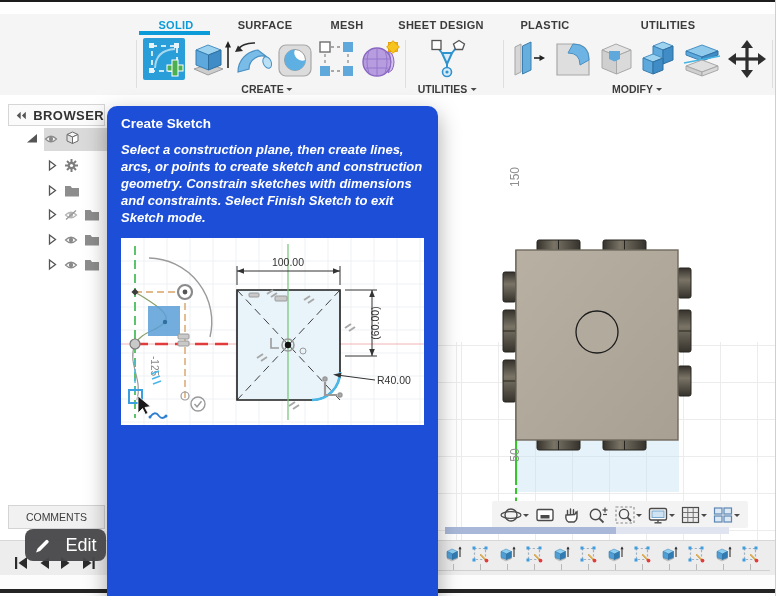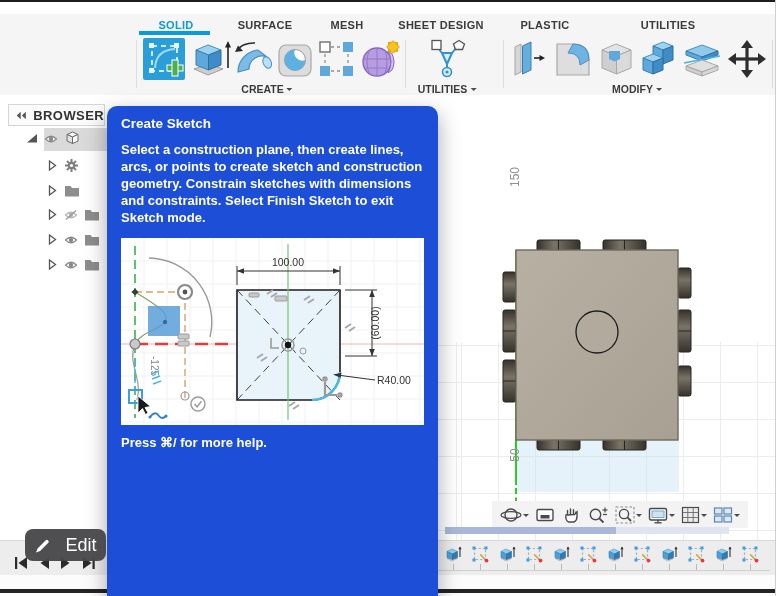--- a/index.html
+++ b/index.html
@@ -45,21 +45,21 @@
   .navbar{position:absolute;left:492px;top:406px;height:27px;background:rgba(243,243,243,.97);border-radius:2px;
           display:flex;align-items:center;gap:6px;padding:0 8px;}
   .nav-item{display:flex;align-items:center;gap:1px;}
   .scroll-thumb{position:absolute;left:445px;top:432px;width:171px;height:7px;background:#a9b8d8;}
   .scroll-track{position:absolute;left:616px;top:432px;width:113px;height:7px;background:#dfe4f0;}
   
   .tooltip{left:107px;top:100px;width:331px;height:584px;background:#1d4ed8;border-radius:10px;
            padding:10px 14px;box-sizing:border-box;color:#fff;z-index:50;box-shadow:0 8px 22px rgba(0,0,0,.35);margin-top:6px;}
   .tooltip h1{margin:0 0 10px;font-size:13.5px;font-weight:700;}
   .tooltip p{margin:0 0 10px;font-size:13px;font-weight:700;line-height:17px;}
-  .tooltip p.p2{margin-bottom:12px;}
+  .tooltip p.p2{margin-bottom:12px;font-style:italic;}
   .tip-img{width:303px;height:187px;background:#fff;margin-bottom:10px;}
   .tip-footer{font-size:13px;font-weight:700;}
   
   .timeline{left:0;top:540px;width:776px;height:34px;background:#ededed;border-top:1px solid #d8d8d8;z-index:10;}
   .tl-item{position:absolute;top:5px;width:17px;height:17px;}
   .tl-tick{position:absolute;top:23px;width:1px;height:6px;background:#b9b9b9;}
   .tl-base{position:absolute;left:148px;top:29px;width:622px;height:1px;background:#cfcfcf;}
   .play-ctl{position:absolute;top:15px;}
   .white-strip{left:0;top:574px;width:776px;height:15px;background:#fcfcfc;border-top:1px solid #e3e3e3;}
   
@@ -366,20 +366,21 @@
           <span style="margin-right:6px"><svg width="14" height="12" viewBox="0 0 14 12">
               <path d="M1.5 6 Q7 .5 12.5 6 Q7 11.5 1.5 6 Z" fill="#fff" stroke="#8a8a8a" stroke-width="1.2"></path>
               <circle cx="7" cy="6" r="2.2" fill="#8a8a8a"></circle>
             </svg></span>
           <span><svg width="16" height="13" viewBox="0 0 16 13">
               <path d="M1 2 h5.5 l1.5 2 H15 v8.5 H1 Z" fill="#8d8d8d"></path>
             </svg></span>
         </div>
       </div>
 
+    <div class="comments-tab">COMMENTS</div>
 
     <div class="navbar">
       <span class="nav-item">
         <svg width="22" height="18" viewBox="0 0 22 18">
             <circle cx="11" cy="9" r="6" fill="none" stroke="#4a4a4a" stroke-width="1.4"></circle>
             <ellipse cx="11" cy="9" rx="10" ry="3.4" fill="none" stroke="#4a4a4a" stroke-width="1.2"></ellipse>
           </svg>
         <span class="caret"></span>
       </span>
       <span class="nav-item">
@@ -716,15 +717,14 @@
           </g>
         <g stroke="#9a9a9a" stroke-width="1.6" fill="none">
             <path d="M150 100 V110 H158"></path>
           </g>
         <path d="M17 158 L17 175 L21.5 170.5 L24.5 176.5 L27 175 L24 169.5 L29.5 168.5 Z" fill="#1a1a1a" stroke="#fff" stroke-width="0.8"></path>
         <path d="M29 179 q5 -7 9 -1 q3 4 7 0" stroke="#2f7fd0" stroke-width="1.8" fill="none"></path>
         <circle cx="29" cy="179" r="1.5" fill="#2f7fd0"></circle>
           <circle cx="45" cy="178" r="1.5" fill="#2f7fd0"></circle>
       </svg>
     </div>
-    <div class="tip-footer">Press ⌘/ for more help.</div>
   </div>
 </div>
 
 </body></html>

